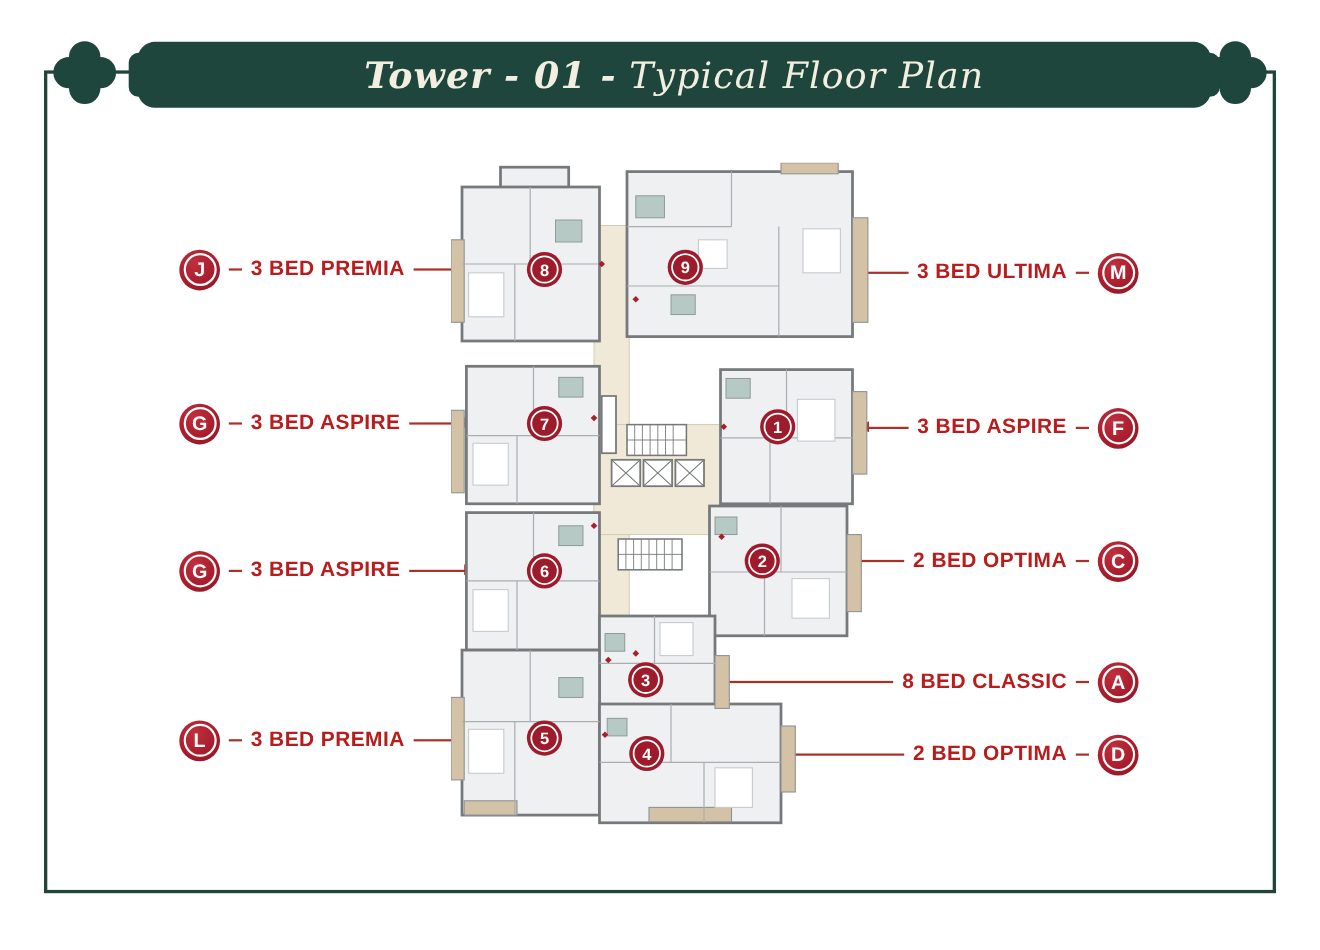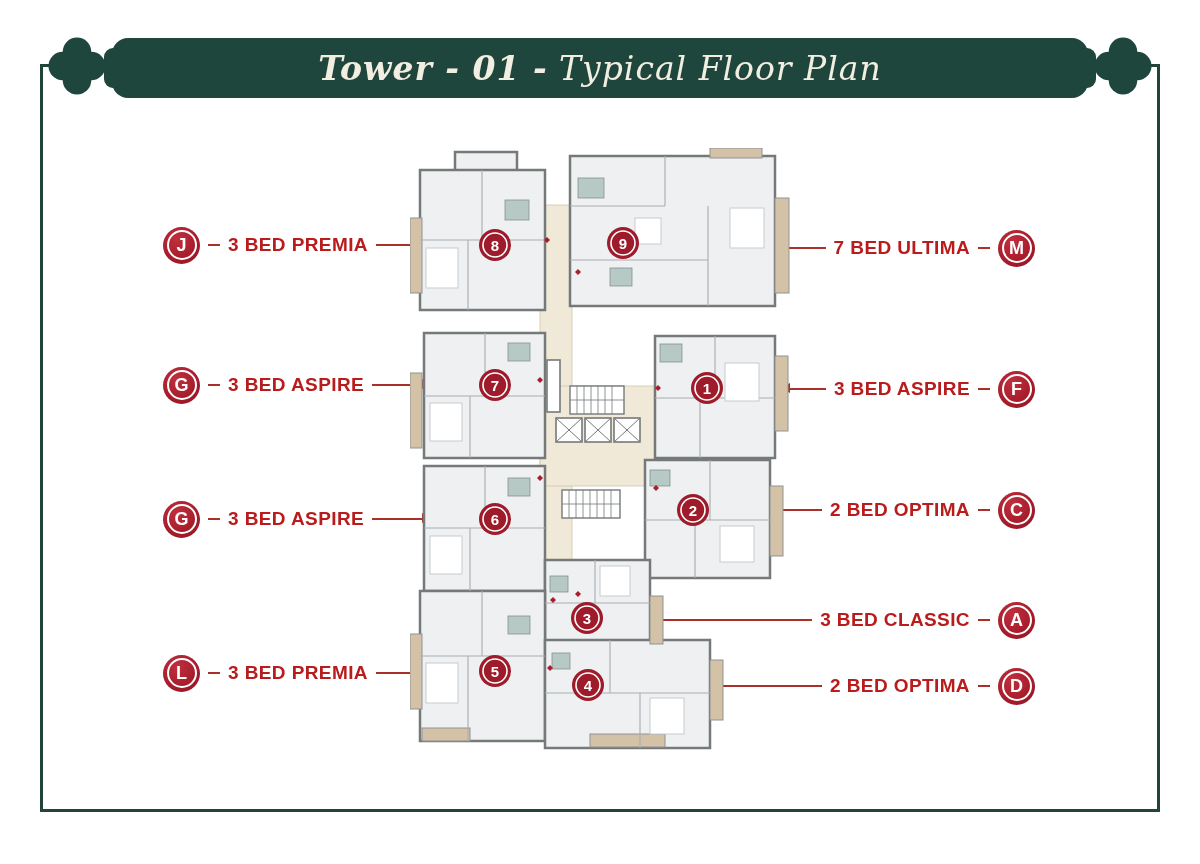--- a/index.html
+++ b/index.html
@@ -7,21 +7,21 @@
     width:1200px;height:864px;position:relative;background:#ffffff;
     font-family:"Liberation Sans",sans-serif;overflow:hidden;
   }
   
   .page-border{
     position:absolute;left:40px;top:64px;width:1114px;height:742px;
     border:3px solid #21443b;pointer-events:none;
   }
   
   .banner{
-    position:absolute;left:112px;top:38px;width:976px;height:60px;
+    position:absolute;left:125px;top:38px;width:976px;height:60px;
     background:#1e463c;border-radius:16px;
     display:flex;align-items:center;justify-content:center;
   }
   .banner::before,.banner::after{
     content:"";position:absolute;top:10px;width:18px;height:40px;
     background:#1e463c;border-radius:10px;
   }
   .banner::before{left:-8px;}
   .banner::after{right:-8px;}
   .banner-title{
@@ -124,21 +124,21 @@
   <div class="badge">
       <span>L</span>
     </div>
   <div class="dash"></div>
   <div class="callout-label">3 BED PREMIA</div>
   <div class="arrow-line to-right"></div>
 </div>
 
 <div class="callout" style="left:684px;top:228px;width:351px;">
   <div class="arrow-line to-left"></div>
-  <div class="callout-label">7 BED ULTIMA</div>
+  <div class="callout-label">3 BED ULTIMA</div>
   <div class="dash"></div>
   <div class="badge">
       <span>M</span>
     </div>
 </div>
 <div class="callout" style="left:788px;top:369px;width:247px;">
   <div class="arrow-line to-left"></div>
   <div class="callout-label">3 BED ASPIRE</div>
   <div class="dash"></div>
   <div class="badge">
@@ -148,21 +148,21 @@
 <div class="callout" style="left:766px;top:490px;width:269px;">
   <div class="arrow-line to-left"></div>
   <div class="callout-label">2 BED OPTIMA</div>
   <div class="dash"></div>
   <div class="badge">
       <span>C</span>
     </div>
 </div>
 <div class="callout" style="left:648px;top:600px;width:387px;">
   <div class="arrow-line to-left"></div>
-  <div class="callout-label">3 BED CLASSIC</div>
+  <div class="callout-label">8 BED CLASSIC</div>
   <div class="dash"></div>
   <div class="badge">
       <span>A</span>
     </div>
 </div>
 <div class="callout" style="left:662px;top:666px;width:373px;">
   <div class="arrow-line to-left"></div>
   <div class="callout-label">2 BED OPTIMA</div>
   <div class="dash"></div>
   <div class="badge">

